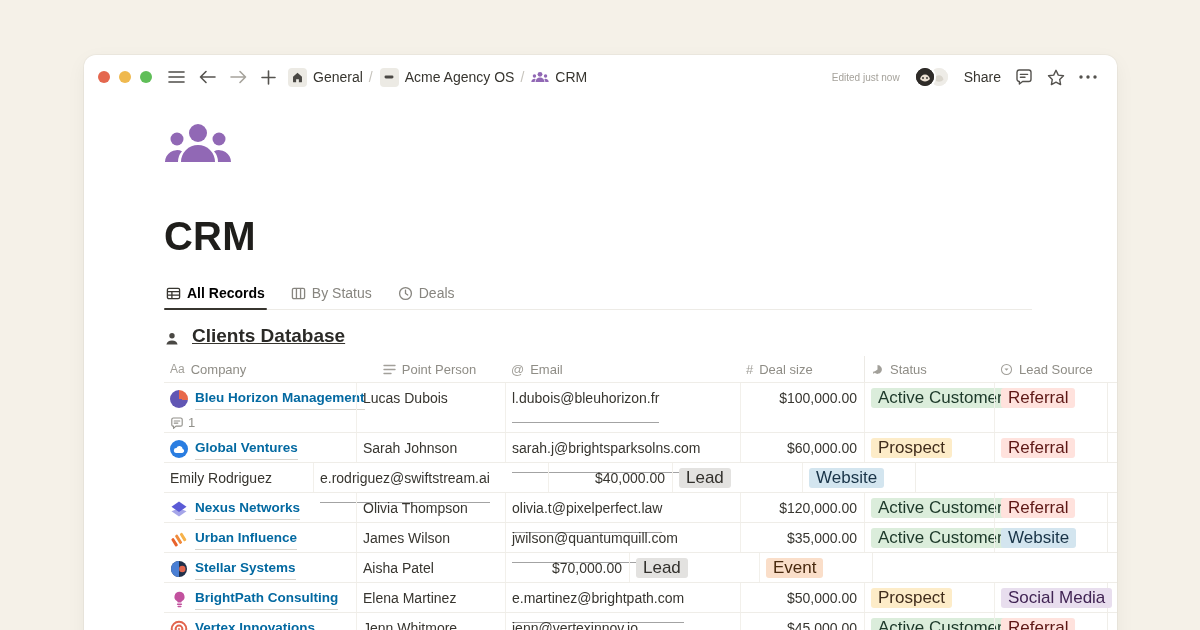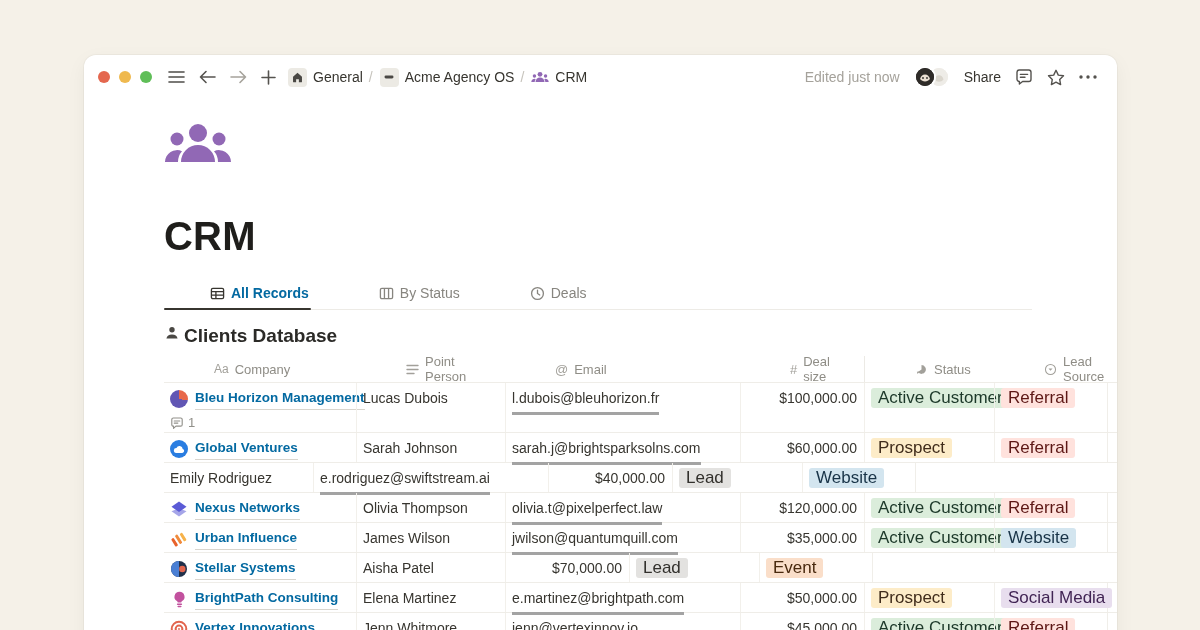--- a/index.html
+++ b/index.html
@@ -15,65 +15,65 @@
   .traffic { display:flex; gap:9px; align-items:center; }
   .dot { width:12px; height:12px; border-radius:50%; }
   .nav { display:flex; align-items:center; gap:14px; margin-left:16px; color:#4F4D49; }
   .navbtn { display:flex; align-items:center; justify-content:center; cursor:pointer; }
   .crumbs { display:flex; align-items:center; gap:7px; margin-left:12px; font-size:14px; }
   .crumb { display:flex; align-items:center; gap:6px; cursor:pointer; color:#37352F; }
   .crumb-sep { color:#C6C3BC; }
   .mini-badge { width:19px; height:19px; border-radius:4px; background:#ECEAE4;
                 display:flex; align-items:center; justify-content:center; }
   .topbar-right { margin-left:auto; display:flex; align-items:center; gap:14px; }
-  .edited { color:#A5A29B; font-size:14px; }
+  .edited { color:#A5A29B; font-size:10px; }
   .avatars { display:flex; align-items:center; }
   .avatar { width:22px; height:22px; border-radius:50%; border:2px solid #fff; }
   .avatar.back { margin-left:-8px; opacity:.85; }
   .share { font-size:14px; color:#37352F; cursor:pointer; }
   .tbicon { color:#54524E; display:flex; align-items:center; cursor:pointer; }
 
   
   .content { padding-left:80px; }
   .page-icon { margin-top:23px; width:68px; height:46px; cursor:pointer; }
   .page-title { margin-top:44px; font-size:40px; line-height:48px; font-weight:700; color:#1F1E1B; letter-spacing:.2px; }
 
   .tabs { margin-top:21px; width:868px; display:flex; gap:22px; border-bottom:1px solid #EDEBE6; position:relative; }
   .tab { display:flex; align-items:center; gap:6px; font-size:14px; padding:4px 2px 8px 2px;
          color:#87857F; cursor:pointer; position:relative; }
-  .tab.active { color:#0369a1; font-weight:700; }
+  .tab.active { color:#000000; font-weight:700; }
   .tab.active::after { content:""; position:absolute; left:0; right:0; bottom:-1px; height:2px; background:#37352F; border-radius:1px; }
 
-  .db-header { margin-top:15px; display:flex; align-items:flex-start; gap:4px; }
+  .db-header { margin-top:15px; display:flex; align-items:flex-end; gap:12px;text-decoration:underline; }
   .db-title { font-size:19px; font-weight:700; color:#2B2A27; }
 
   
   .table { margin-top:9px; width:953px; }
   .thead { display:flex; height:26px; color:#8F8D86; font-size:13px; }
   .hcell { display:flex; align-items:center; gap:6px; padding:0 8px 0 6px; }
-  .hicon { display:flex; align-items:center; color:#A2A09A; font-size:12px;margin-left:44px; }
+  .hicon { display:flex; align-items:center; color:#A2A09A; font-size:12px; }
   .c1 { width:192px; } .c2 { width:149px;justify-content:center; } .c3 { width:235px; }
   .c4 { width:124px; } .c5 { width:130px; } .c6 { width:114px; }
   .h5 { border-left:1px solid #ECEAE5; }
 
   .tbody .trow { display:flex; border-top:1px solid #EFEDE8; height:30px; cursor:pointer; }
   .tbody .trow.tall { height:50px; }
   .tbody .trow:last-child { border-bottom:1px solid #EFEDE8; }
   .cell { padding:5px 8px 0 6px; font-size:14px; line-height:20px; color:#37352F; }
   .trow > .cell + .cell { border-left:1px solid #F2F0EB; }
   .c-deal { text-align:right; padding-right:7px; }
   .c-source { border-right:1px solid #F0EEE9; }
 
   .company-line { display:flex; align-items:center; gap:7px; }
   .cicon-wrap { width:18px; height:18px; flex:none; display:flex; align-items:center; justify-content:center; }
   .cicon { width:18px; height:18px; display:flex; align-items:center; justify-content:center; }
   .company-name { font-weight:700; font-size:13.5px; color:#0369a1; white-space:nowrap;
                   border-bottom:1px solid #D8D5CE; padding-bottom:1px; cursor:pointer; }
   .comment-line { margin-top:3px; display:flex; align-items:center; gap:4px; color:#91908A; font-size:13px; }
-  .email-link { border-bottom:3px solid #a3a3a3; padding-bottom:6px; cursor:pointer; white-space:nowrap; }
+  .email-link { border-bottom:1px solid #a3a3a3; padding-bottom:16px; cursor:pointer; white-space:nowrap; }
   .badge { display:inline-block; font-size:17px; line-height:18px; padding:1px 7px;
            border-radius:3px; white-space:nowrap; cursor:pointer; }
 </style>
 </head>
 <body>
 
 <div class="card">
 
   <div class="topbar">
     <div class="traffic">

